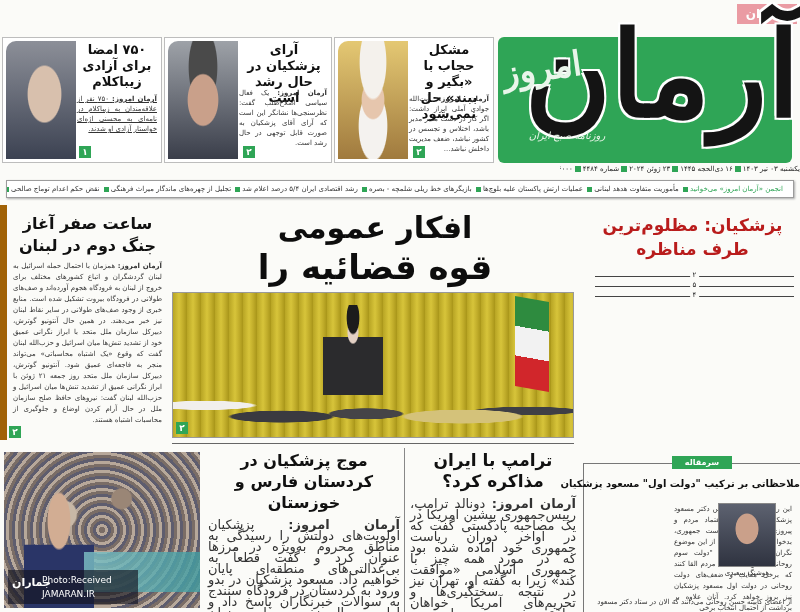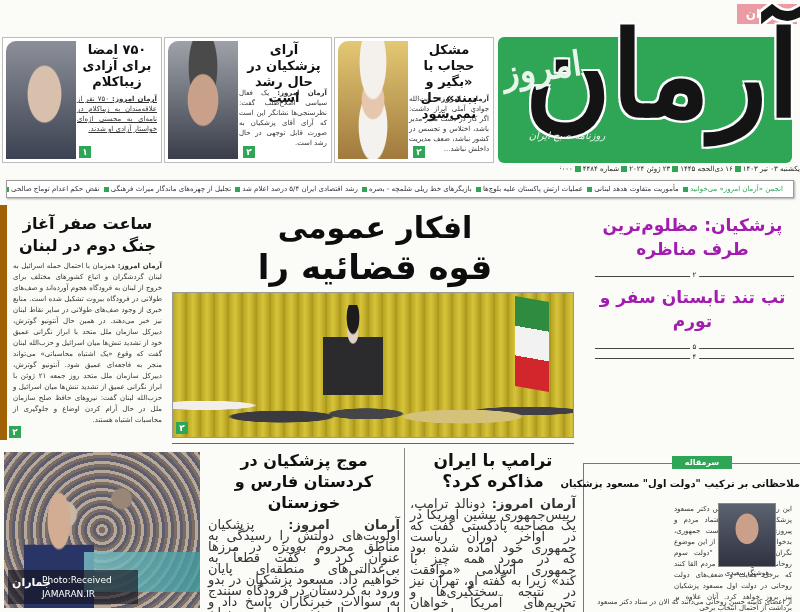--- a/index.html
+++ b/index.html
@@ -30,21 +30,21 @@
 
   
   .main-hl { position:absolute; left:175px; top:210px; width:400px; text-align:center; font-weight:bold; color:#0d0d0d; }
   .main-hl .sup { font-size:30px; line-height:36px; letter-spacing:2px; }
   .main-hl .big { font-size:34px; line-height:42px; }
   .main-photo { position:absolute; left:172px; top:292px; width:402px; height:146px; border:1px solid #999; overflow:hidden;
     background: repeating-linear-gradient(90deg, #b8a524 0px, #d7c43a 6px, #c2ae2b 10px, #a89519 14px); }
 
   
   .rcol { position:absolute; left:585px; top:205px; width:215px; }
-  .rhl { font-weight:bold; font-size:17px; line-height:24px; text-align:center; color:#a21caf; padding:8px 0 6px; }
+  .rhl { font-weight:bold; font-size:17px; line-height:24px; text-align:center; color:#b91c1c; padding:8px 0 6px; }
   .rdiv { position:relative; height:10px; border-bottom:1px solid #444; margin:0 6px 0 10px; }
   .rdiv span { position:absolute; left:50%; top:4px; transform:translateX(-50%); background:#fbfbf8; font-size:7px; padding:0 3px; }
 
   
   .lcol { position:absolute; left:0; top:205px; width:168px; height:235px; border-left:7px solid #a16207; }
   .lcol .hl { font-weight:bold; font-size:16px; line-height:22px; text-align:center; padding:8px 4px 4px; color:#111; }
   .lcol .body { font-size:7px; line-height:11px; text-align:justify; padding:0 6px; color:#333; }
 
   
   .hrule { position:absolute; left:172px; top:443px; width:402px; height:1px; background:#666; }
@@ -115,21 +115,20 @@
   <span>نقض حکم اعدام توماج صالحی</span><span class="sq"></span>
   
   
 </div>
 
 <div class="rcol">
   <div class="rhl">پزشکیان: مظلوم‌ترین طرف مناظره</div>
   <div class="rdiv">
       <span>۲</span>
     </div>
-  <div class="rhl">تب تند تابستان سفر و تورم</div>
   <div class="rdiv">
       <span>۵</span>
     </div>
   <div class="rdiv">
       <span>۴</span>
     </div>
 </div>
 
 <div class="main-hl">
   <div class="sup">افکار عمومی</div>

